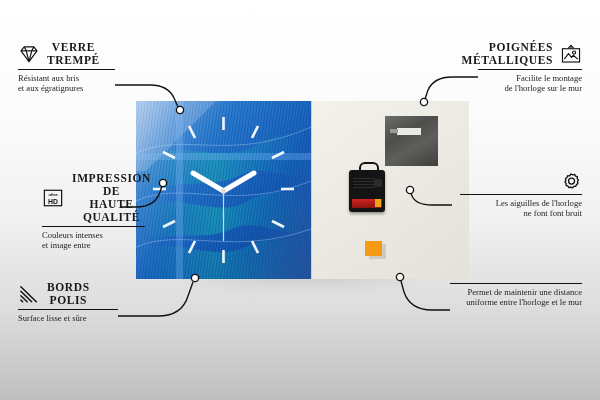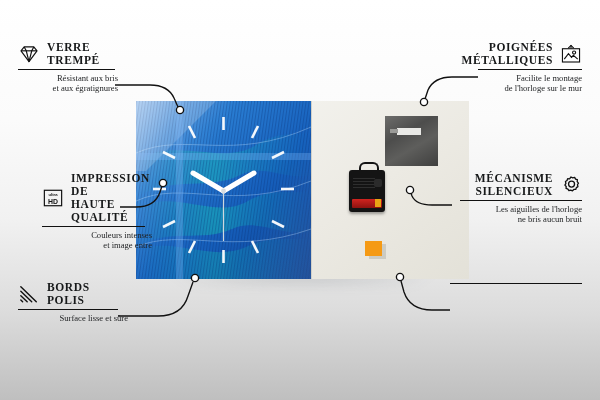--- a/index.html
+++ b/index.html
@@ -17,25 +17,25 @@
   
   .feat{position:absolute;}
   .feat .row{display:flex;align-items:center;gap:7px;}
   .feat.right .row{justify-content:flex-end;}
   .feat .ttl{
     font-family:"Liberation Serif", serif;
     font-weight:700;font-size:11.5px;line-height:13px;
     letter-spacing:.6px;color:#17191a;text-transform:uppercase;
     white-space:pre-line;
   }
-  .feat.left .ttl{text-align:left;}
+  .feat.left .ttl{text-align:center;}
   .feat.right .ttl{text-align:right;}
   .feat .desc{
     font-family:"Liberation Serif", serif;
-    font-size:8.6px;line-height:10.4px;color:#222426;white-space:pre-line;text-align:right;
+    font-size:8.6px;line-height:10.4px;color:#222426;white-space:pre-line;
   }
   .feat.right .desc{text-align:right;}
   .rule{height:0;border-top:1.15px solid #111;margin:2px 0 2.5px 0;}
 
   .ico{width:22px;height:20px;flex:0 0 22px;display:block;}
 
   
   #photo{position:absolute;left:136px;top:101px;width:332px;height:178px;}
   #photo .shadow{
     position:absolute;left:-6px;top:6px;width:344px;height:180px;
@@ -258,34 +258,34 @@
       </svg>
       <div class="ttl">BORDS
 POLIS</div>
     </div>
     <div class="rule" style="width:100px;"></div>
     <div class="desc">Surface lisse et sûre</div>
   </div>
 
   <div class="feat right" style="left:460px;top:172px;width:122px;">
     <div class="row">
-      <div class="ttl" style="flex:1;">MÉCANISME
-SILENCIEUX</div>
       <svg class="ico" viewBox="0 0 24 22">
         <g fill="none" stroke="#111" stroke-width="1.45" stroke-linejoin="round">
           <path d="M12,2.2 L13.9,3.1 L16,2.6 L17,4.5 L19,5.2 L18.8,7.3 L20.2,8.9 L19.1,10.7
                    L19.6,12.8 L17.9,13.9 L17.2,15.9 L15.1,15.9 L13.6,17.4 L11.7,16.6
                    L9.7,17.2 L8.6,15.5 L6.6,14.8 L6.7,12.7 L5.3,11.1 L6.4,9.3
                    L5.9,7.2 L7.6,6.1 L8.3,4.1 L10.4,4.2 Z"></path>
           <circle cx="12.6" cy="10" r="3.3"></circle>
         </g>
       </svg>
     </div>
     <div class="rule" style="width:122px;"></div>
     <div class="desc">Les aiguilles de l'horloge
-ne bris aucun bruit</div>
+ne font font bruit</div>
   </div>
 
   <div class="feat right" style="left:450px;top:281px;width:132px;">
     <div class="rule" style="width:132px;"></div>
+    <div class="desc">Permet de maintenir une distance
+uniforme entre l'horloge et le mur</div>
   </div>
 
 </div>
 
 </body></html>

